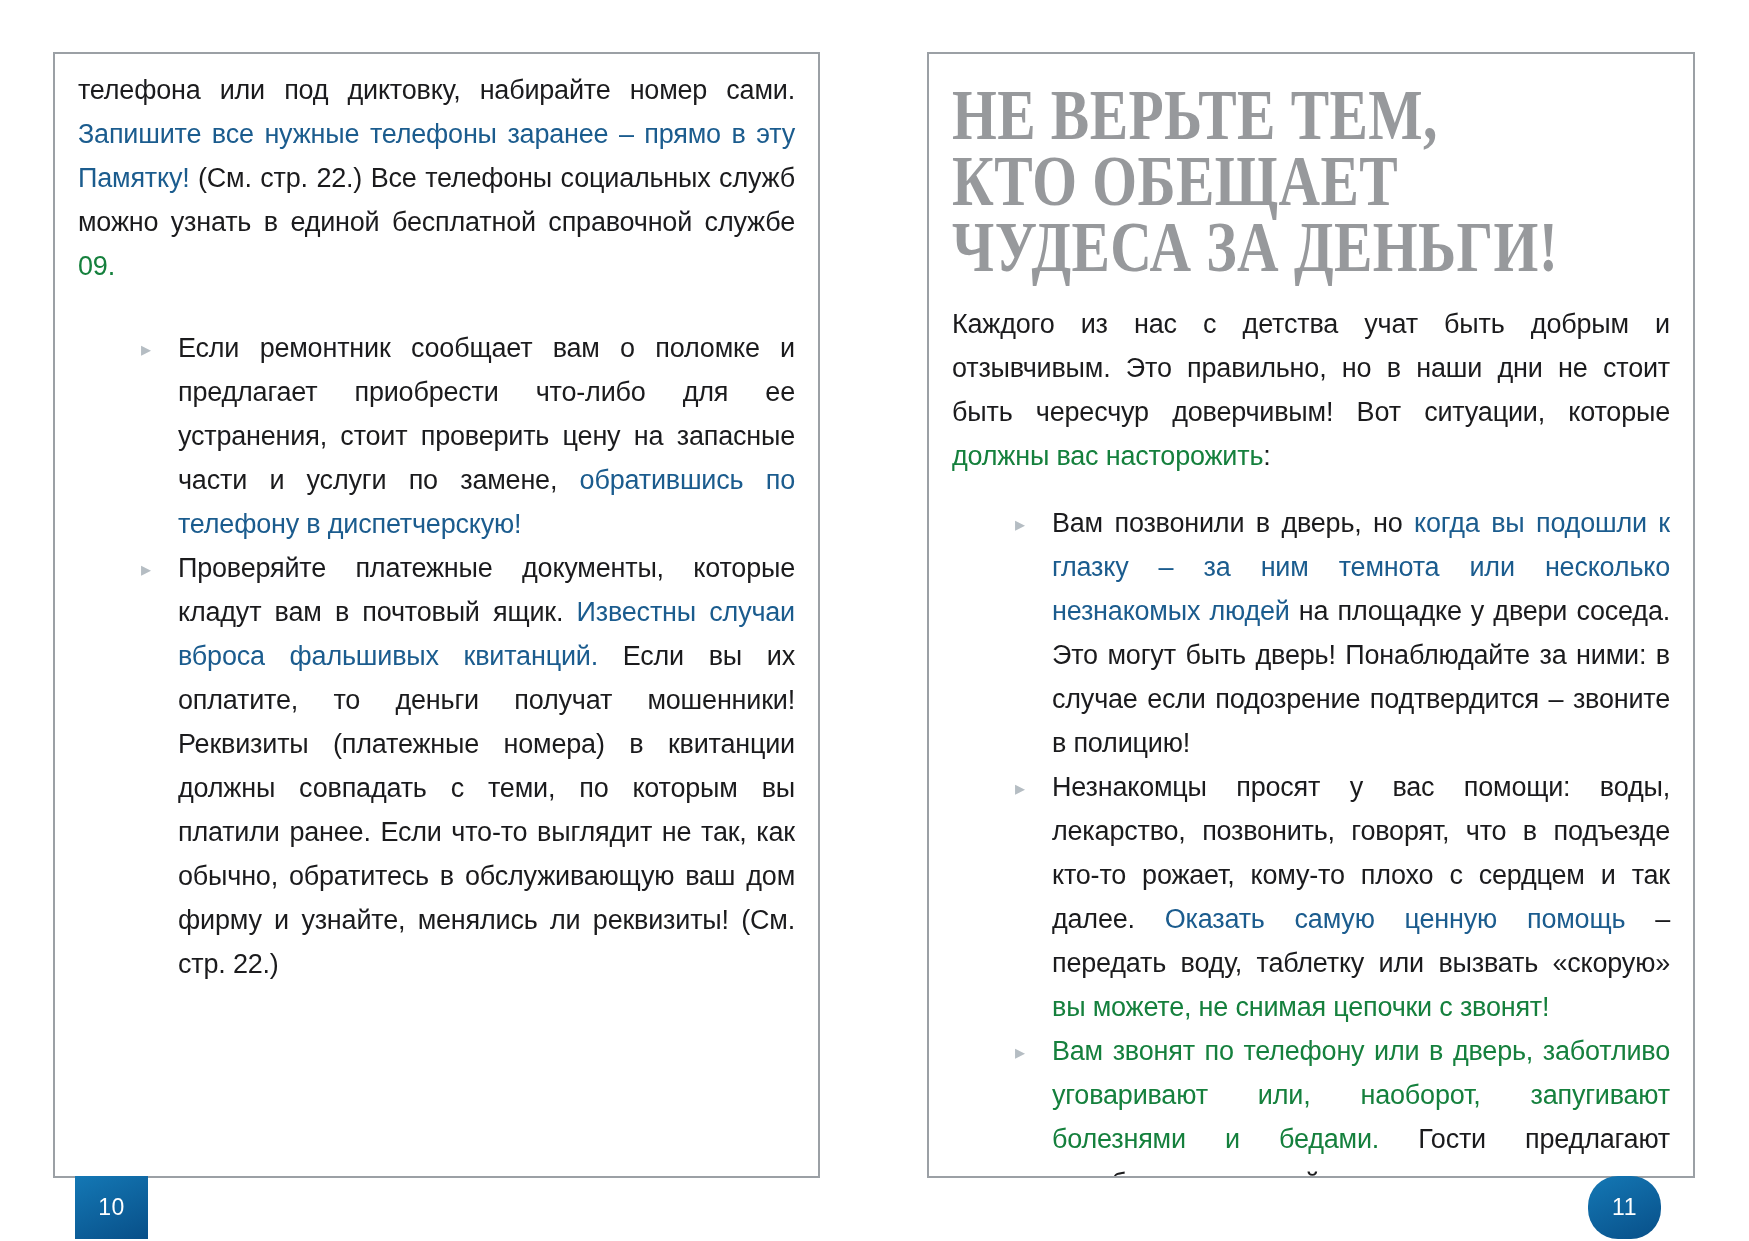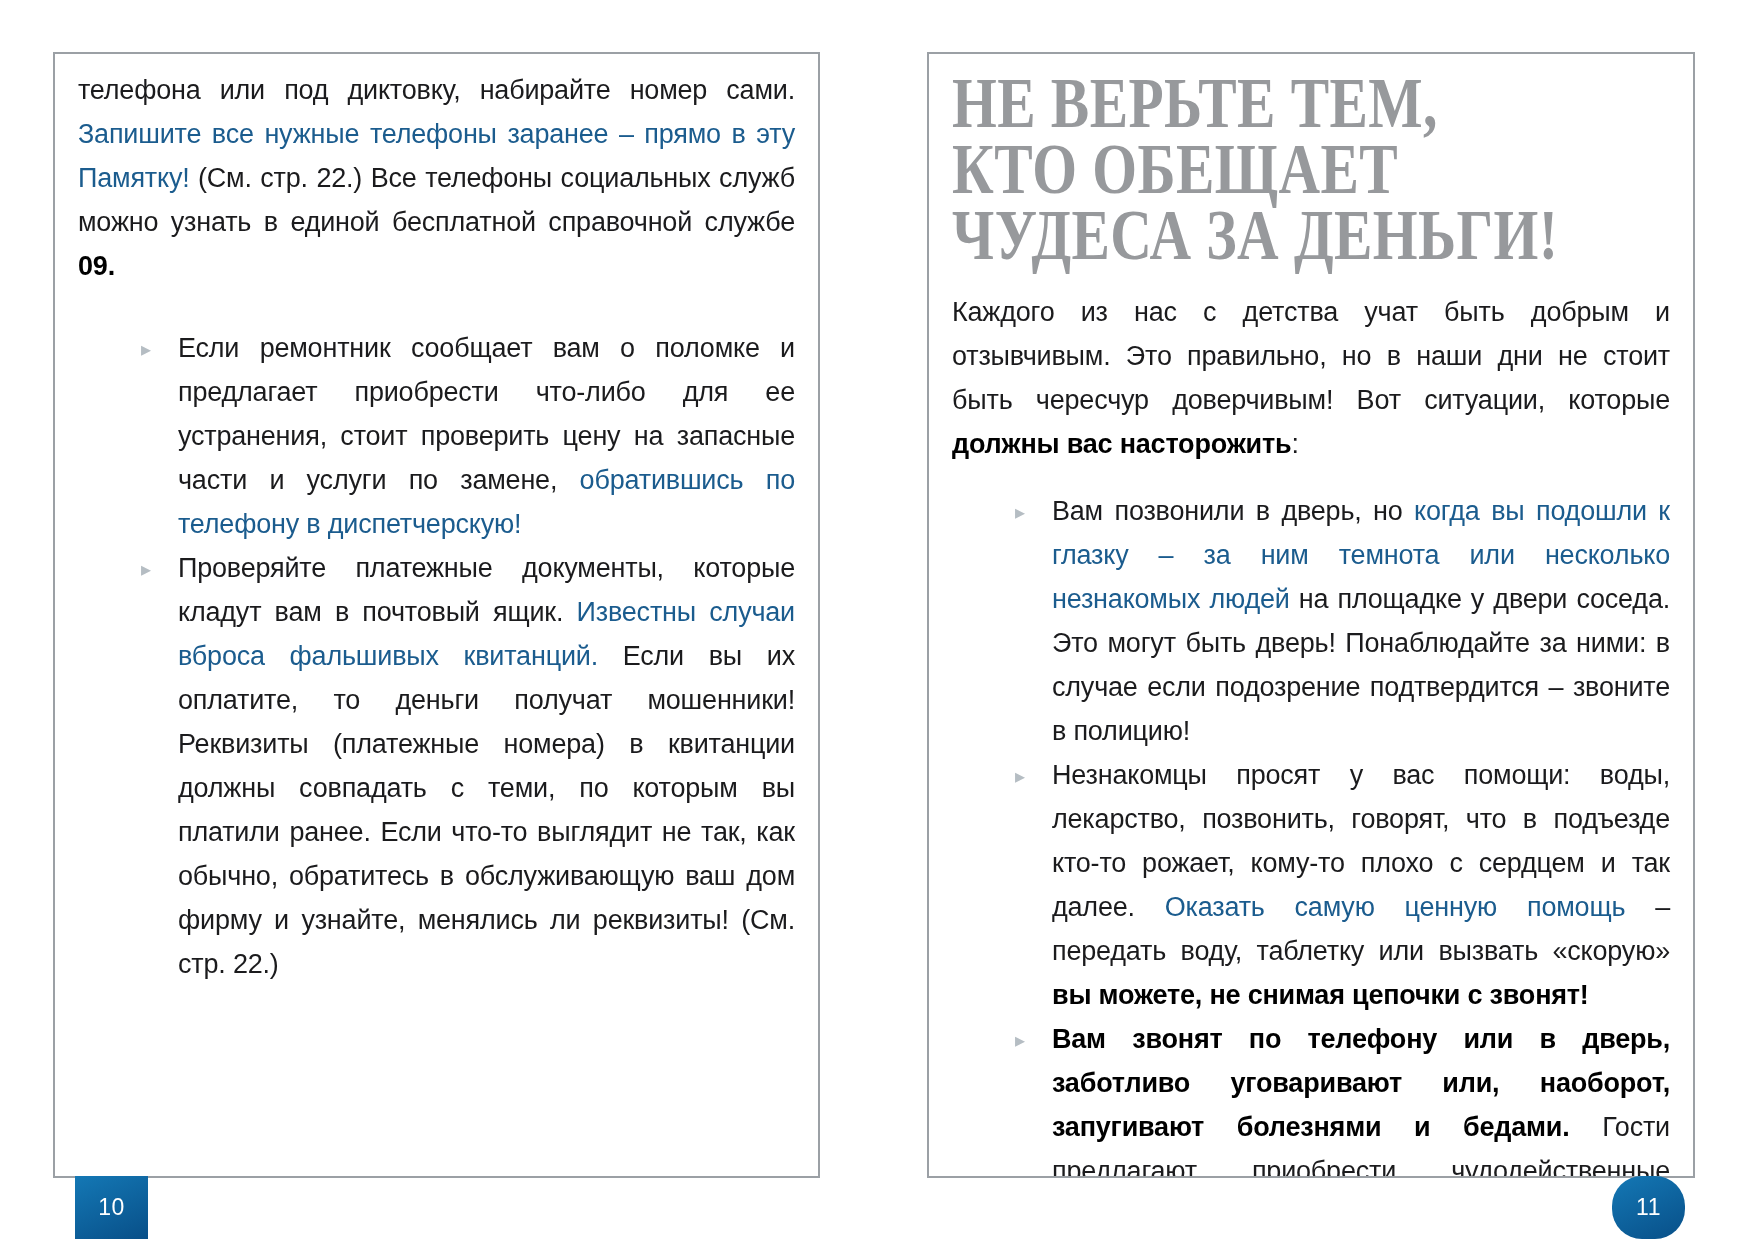--- a/index.html
+++ b/index.html
@@ -12,46 +12,46 @@
     border:2px solid #9ba0a5;box-sizing:border-box;
   }
   .page-left{left:53px;width:767px;}
   .page-right{left:927px;width:768px;}
   .content{
     height:100%;overflow:hidden;box-sizing:border-box;
     padding:14px 23px 0 23px;
     font-size:27px;line-height:44px;color:#1b1b1d;
     text-align:justify;letter-spacing:-0.2px;
   }
-  .page-right .content{padding-top:16px;}
+  .page-right .content{padding-top:28px;}
   p.para{margin:0 0 38px 0;}
   .page-right p.para{margin-bottom:23px;}
   .indented{margin-left:100px;}
   .bullet{position:relative;margin-left:100px;}
   .marker{
     position:absolute;left:-37px;top:1px;
     color:#b5bdc3;font-size:20px;line-height:44px;
   }
   .blue{color:#1b5c8e;}
-  .blue-b{color:#000000;font-weight:700;}
+  .blue-b{color:#15803d;font-weight:400;}
   h1.title{
     font-family:"Liberation Serif","DejaVu Serif",serif;font-weight:700;
     font-size:72px;line-height:66px;color:#97999c;
     margin:0 0 22px 0;text-align:left;letter-spacing:0.5px;
     transform:scaleX(0.8);transform-origin:left top;width:125%;
   }
   .badge{
     position:absolute;top:100%;width:73px;height:63px;
     background:linear-gradient(155deg,#1478b5 0%,#084f88 100%);
     color:#ffffff;font-size:23px;letter-spacing:0.5px;
     display:flex;align-items:center;justify-content:center;
     text-align:center;
   }
   .badge-left{left:20px;}
-  .badge-right{right:8px;border-radius:30px;}
+  .badge-right{right:32px;border-radius:30px;}
 </style>
 </head>
 <body>
 
 <section class="page page-left">
   <div class="content">
 
     <p class="para indented"><span>телефона или под диктовку, набирайте номер сами. </span><span class="blue">Запишите все нужные телефоны заранее – прямо в эту Памятку!</span><span> (См. стр. 22.) Все телефоны социальных служб можно узнать в единой бесплатной справочной службе </span><span class="blue-b">09.</span></p>
 
     <div class="bullet para">

